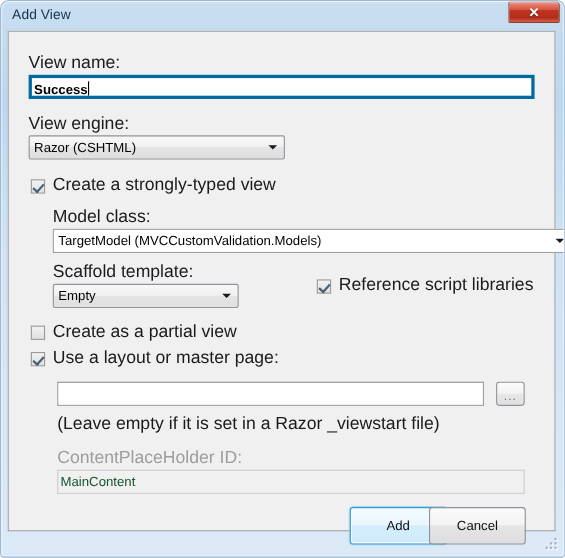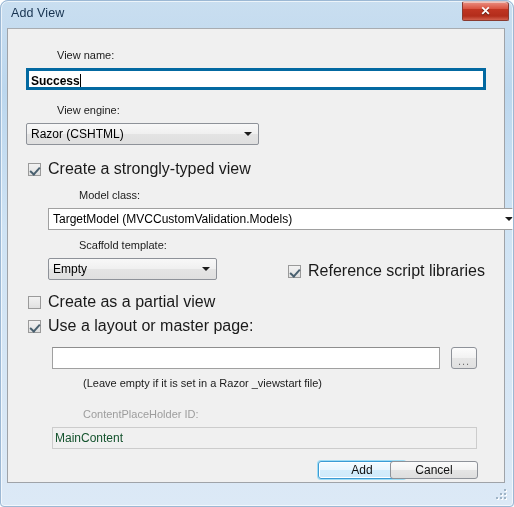--- a/index.html
+++ b/index.html
@@ -105,24 +105,23 @@
     width: 498px;
     height: 455px;
     box-sizing: border-box;
     background: #f0f0f0;
     border: 1px solid #9fa3a8;
     border-top-color: #a8acb1;
   }
 
   .lbl {
     position: absolute;
-    font-size: 11px;
+    font-size: 16px;
     color: #1a1a1a;
     white-space: nowrap;
-    margin-left: 31px;
   }
   .lbl.dim {
     color: #9d9d9d;
   }
 
   
   .textbox {
     position: absolute;
     box-sizing: border-box;
     background: #ffffff;
@@ -235,21 +234,21 @@
     letter-spacing: 1px;
     padding-bottom: 2px;
     line-height: 10px;
   }
 
   
   .dlg-btn {
     position: absolute;
     box-sizing: border-box;
     width: 88px;
-    height: 18px;
+    height: 34px;
     border: 1px solid #8e9299;
     border-radius: 3px;
     background: linear-gradient(180deg,#fbfbfb 0%, #f3f3f3 47%, #e5e5e5 51%, #dedede 100%);
     font-family: "Liberation Sans", sans-serif;
     font-size: 12px;
     color: #101010;
     display: flex;
     align-items: center;
     justify-content: center;
     cursor: default;
@@ -309,21 +308,21 @@
       <span class="combo-text">TargetModel (MVCCustomValidation.Models)</span>
       <span class="arrow"></span>
     </div>
 
     <div class="lbl" style="left:40px; top:210px;">Scaffold template:</div>
     <div class="combo" style="left:40px; top:229px; width:169px; height:22px;">
       <span class="combo-text">Empty</span>
       <span class="arrow"></span>
     </div>
 
-    <div class="cbwrap" style="left:268px; top:233px;padding-left:12px;">
+    <div class="cbwrap" style="left:268px; top:222px;padding-left:12px;">
       <span class="cbbox checked"></span>
       <span class="cblabel">Reference script libraries</span>
     </div>
 
     <div class="cbwrap" style="left:20px; top:264px;">
       <span class="cbbox"></span>
       <span class="cblabel">Create as a partial view</span>
     </div>
 
     <div class="cbwrap" style="left:20px; top:288px;">

